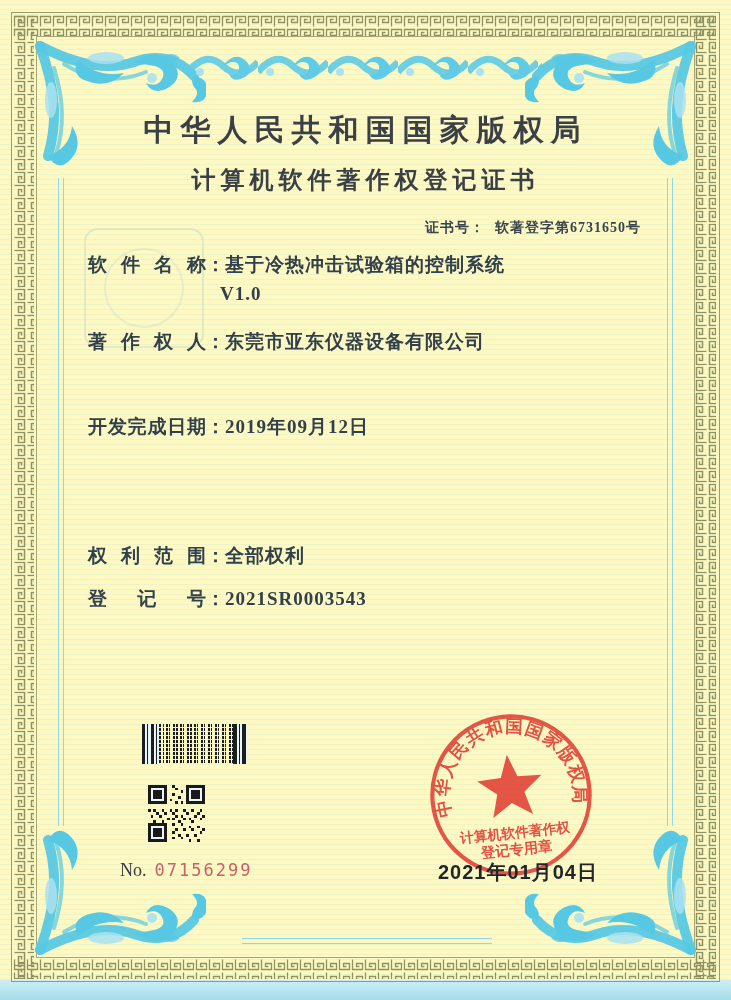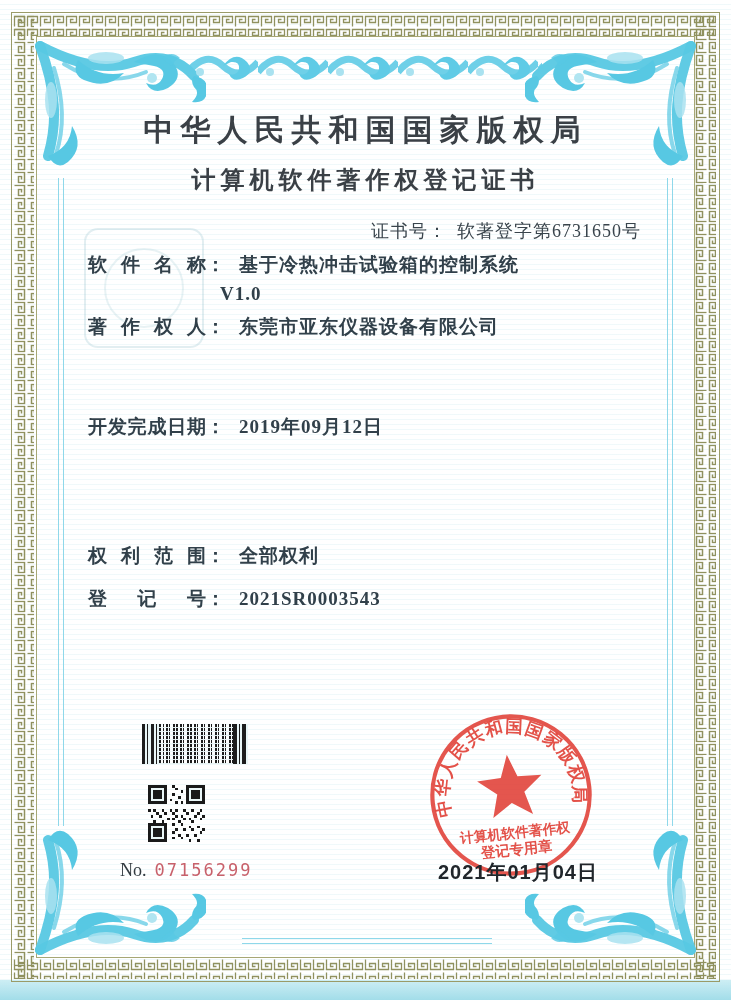--- a/index.html
+++ b/index.html
@@ -1,18 +1,18 @@
 <!DOCTYPE html>
 <html><head>
 <meta charset="utf-8">
 <style>
   html,body{margin:0;padding:0;background:#dfeef0;}
   .page{
     position:relative;width:731px;height:1000px;overflow:hidden;
-    background:#ffffff;
+    background:#fef9c3;
     font-family:"Liberation Serif","DejaVu Serif",serif;
   }
   .texture{
     position:absolute;inset:0;pointer-events:none;
     background:repeating-linear-gradient(0deg, rgba(125,205,220,.12) 0 1px, transparent 1px 5px);
   }
   .bottom-strip{
     position:absolute;left:0;right:0;bottom:0;height:20px;
     background:linear-gradient(180deg,#cdeef4 0%,#a2dde9 100%);
   }
@@ -42,31 +42,31 @@
   
   .issuer{
     position:absolute;left:0;right:0;top:110px;text-align:center;
     font-size:30px;font-weight:bold;letter-spacing:7px;color:#3a4046;margin:0;
   }
   .cert-title{
     position:absolute;left:0;right:0;top:164px;text-align:center;
     font-size:24px;font-weight:bold;letter-spacing:5px;color:#3a4046;margin:0;
   }
   .certno{
-    position:absolute;right:90px;top:219px;font-size:18px;font-weight:normal;color:#39444c;letter-spacing:1px;
+    position:absolute;right:90px;top:219px;font-size:14px;font-weight:bold;color:#39444c;letter-spacing:1px;
   }
   .certno .cn-label{margin-right:10px;}
 
   
   .field{position:absolute;left:88px;font-size:19px;font-weight:bold;color:#31404a;white-space:nowrap;}
   .flabel{display:inline-block;width:118px;text-align:justify;text-align-last:justify;}
   .fcolon{display:inline-block;}
-  .fvalue{display:inline-block;margin-left:14px;letter-spacing:1px;}
+  .fvalue{display:inline-block;letter-spacing:1px;}
   .fvalue2{position:absolute;left:220px;top:283px;font-size:19px;font-weight:bold;color:#31404a;letter-spacing:1px;}
-  .row1{top:252px;}.row2{top:314px;}.row3{top:414px;}.row4{top:457px;}
+  .row1{top:252px;}.row2{top:329px;}.row3{top:414px;}.row4{top:457px;}
   .row5{top:500px;}.row6{top:543px;}.row7{top:586px;}
 
   .statement{
     position:absolute;left:88px;top:622px;width:552px;
     font-size:18px;font-weight:600;color:#31404a;line-height:2.35;
     text-indent:2em;letter-spacing:.5px;margin:0;
   }
 
   
   .barcode{position:absolute;left:142px;top:724px;width:106px;height:40px;display:flex;}

